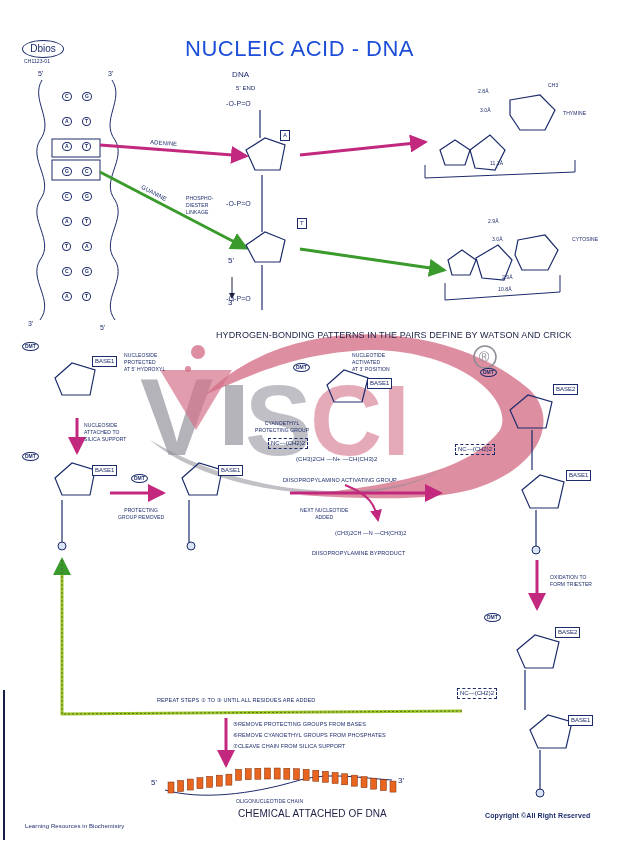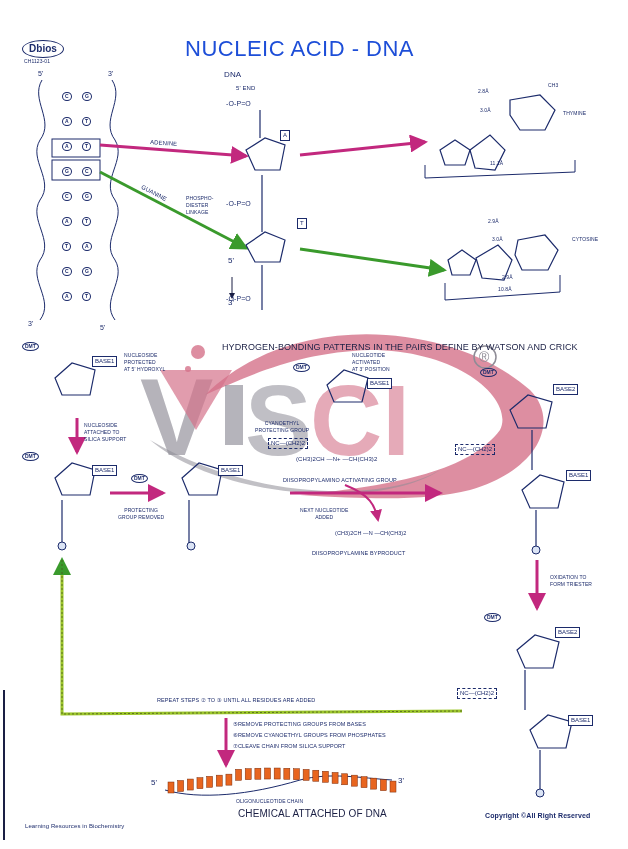--- a/index.html
+++ b/index.html
@@ -1,22 +1,22 @@
 <!DOCTYPE html>
 <html><head>
 <meta charset="utf-8">
 <style>
   html,body{margin:0;padding:0;background:#fff;}
   body{width:628px;height:849px;position:relative;overflow:hidden;font-family:"Liberation Sans",sans-serif;color:#1c2b6b;}
   .t{position:absolute;white-space:nowrap;font-size:6px;color:#1c2b6b;letter-spacing:.1px;}
   #main-title{left:185px;top:36px;font-size:22px;color:#1d4ed8;letter-spacing:.5px;}
-  #sub-title{left:222px;top:330px;font-size:9px;color:#1a1f44;margin-top:12px;}
+  #sub-title{left:216px;top:330px;font-size:9px;color:#1a1f44;}
   #chem-title{left:238px;top:808px;font-size:10px;color:#1a1f44;}
   svg{position:absolute;left:0;top:0;}
-  .logo{position:absolute;left:22px;top:40px;width:40px;height:16px;border:1.4px solid #1c2b6b;border-radius:50%;font-size:10px;font-weight:bold;text-align:center;line-height:16px;color:#1c2b6b;}
+  .logo{position:absolute;left:22px;top:40px;width:40px;height:16px;border:1.4px solid #1c2b6b;border-radius:50%;font-size:10px;font-weight:normal;text-align:center;line-height:16px;color:#1c2b6b;}
   .bx{position:absolute;border:1px solid #1c2b6b;font-size:6px;padding:0 2px;line-height:9px;background:#fff;}
   .dbx{position:absolute;border:1px dashed #1c2b6b;font-size:6px;padding:0 2px;line-height:9px;}
   .ov{position:absolute;border:1px solid #1c2b6b;border-radius:50%;font-size:5px;font-weight:bold;padding:0 2px;line-height:7px;}
   .frame-left{position:absolute;left:3px;top:690px;width:2px;height:150px;background:#1a1f44;}
 </style>
 </head>
 <body>
 
 <svg width="628" height="849">
   <path d="M205,395 C290,310 450,320 530,390 C560,420 540,470 470,490 C430,500 380,500 300,495 C400,485 470,470 500,430 C515,400 460,350 370,350 C300,352 250,375 205,395Z" fill="#d4728a" opacity="0.8"></path>
@@ -159,21 +159,21 @@
     <div class="ov" style="left: 62px; top: 217px; font-size: 5px;">A</div>
     <div class="ov" style="left: 82px; top: 217px; font-size: 5px;">T</div>
     <div class="ov" style="left: 62px; top: 242px; font-size: 5px;">T</div>
     <div class="ov" style="left: 82px; top: 242px; font-size: 5px;">A</div>
     <div class="ov" style="left: 62px; top: 267px; font-size: 5px;">C</div>
     <div class="ov" style="left: 82px; top: 267px; font-size: 5px;">G</div>
     <div class="ov" style="left: 62px; top: 292px; font-size: 5px;">A</div>
     <div class="ov" style="left: 82px; top: 292px; font-size: 5px;">T</div>
   </div>
 
-<div class="t" style="left:224px;top:70px;font-size:8px;">DNA</div>
+<div class="t" style="left:232px;top:70px;font-size:8px;">DNA</div>
 <div class="t" style="left:236px;top:85px;">5' END</div>
 <div class="t" style="left:226px;top:100px;font-size:7px;">-O-P=O</div>
 <div class="t" style="left:226px;top:200px;font-size:7px;">-O-P=O</div>
 <div class="t" style="left:226px;top:295px;font-size:7px;">-O-P=O</div>
 <div class="bx" style="left:280px;top:130px;">A</div>
 <div class="bx" style="left:297px;top:218px;">T</div>
 <div class="t" style="left:186px;top:195px;font-size:5px;line-height:7px;">
   <div>PHOSPHO-</div>
     <div>DIESTER</div>
     <div>LINKAGE</div>

